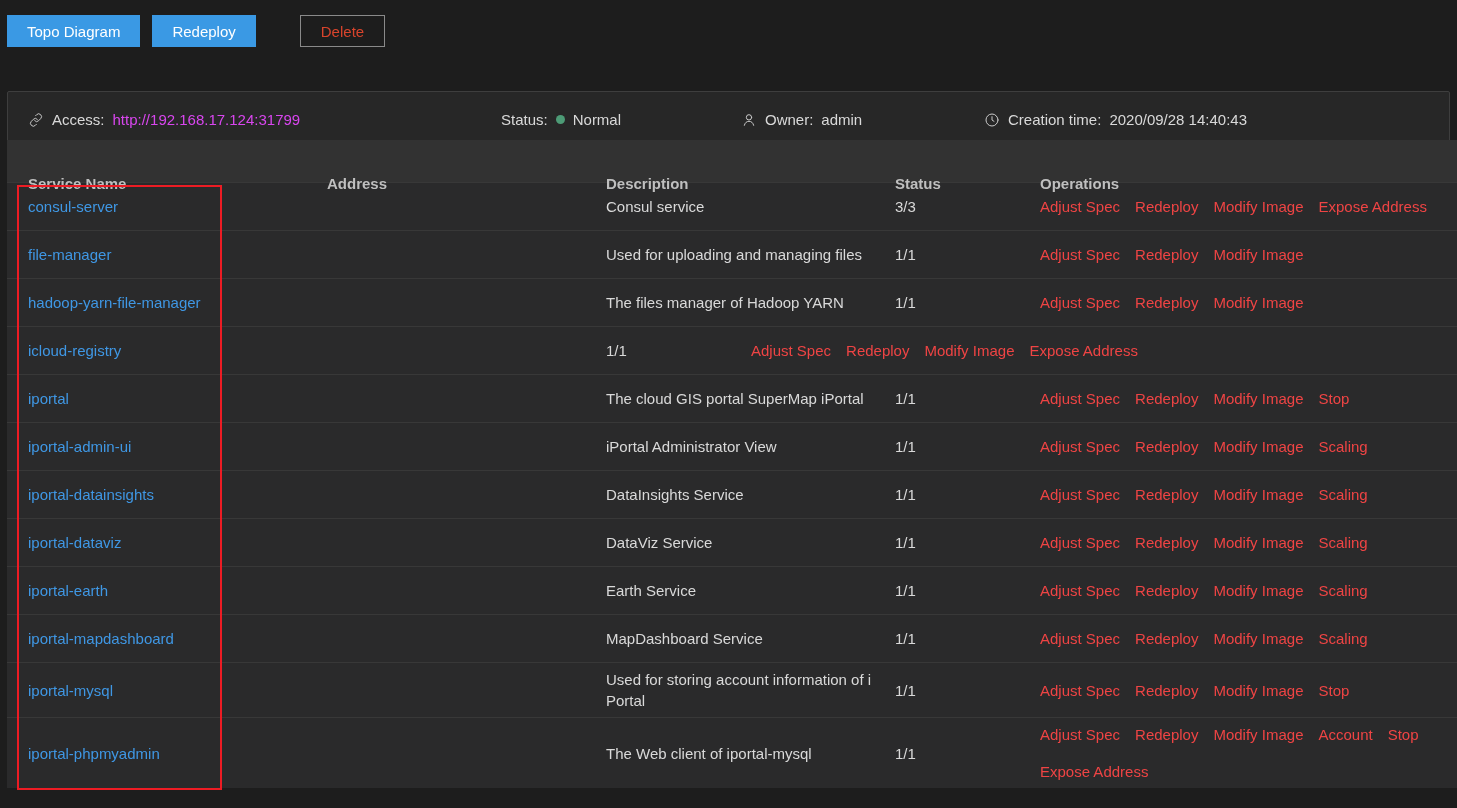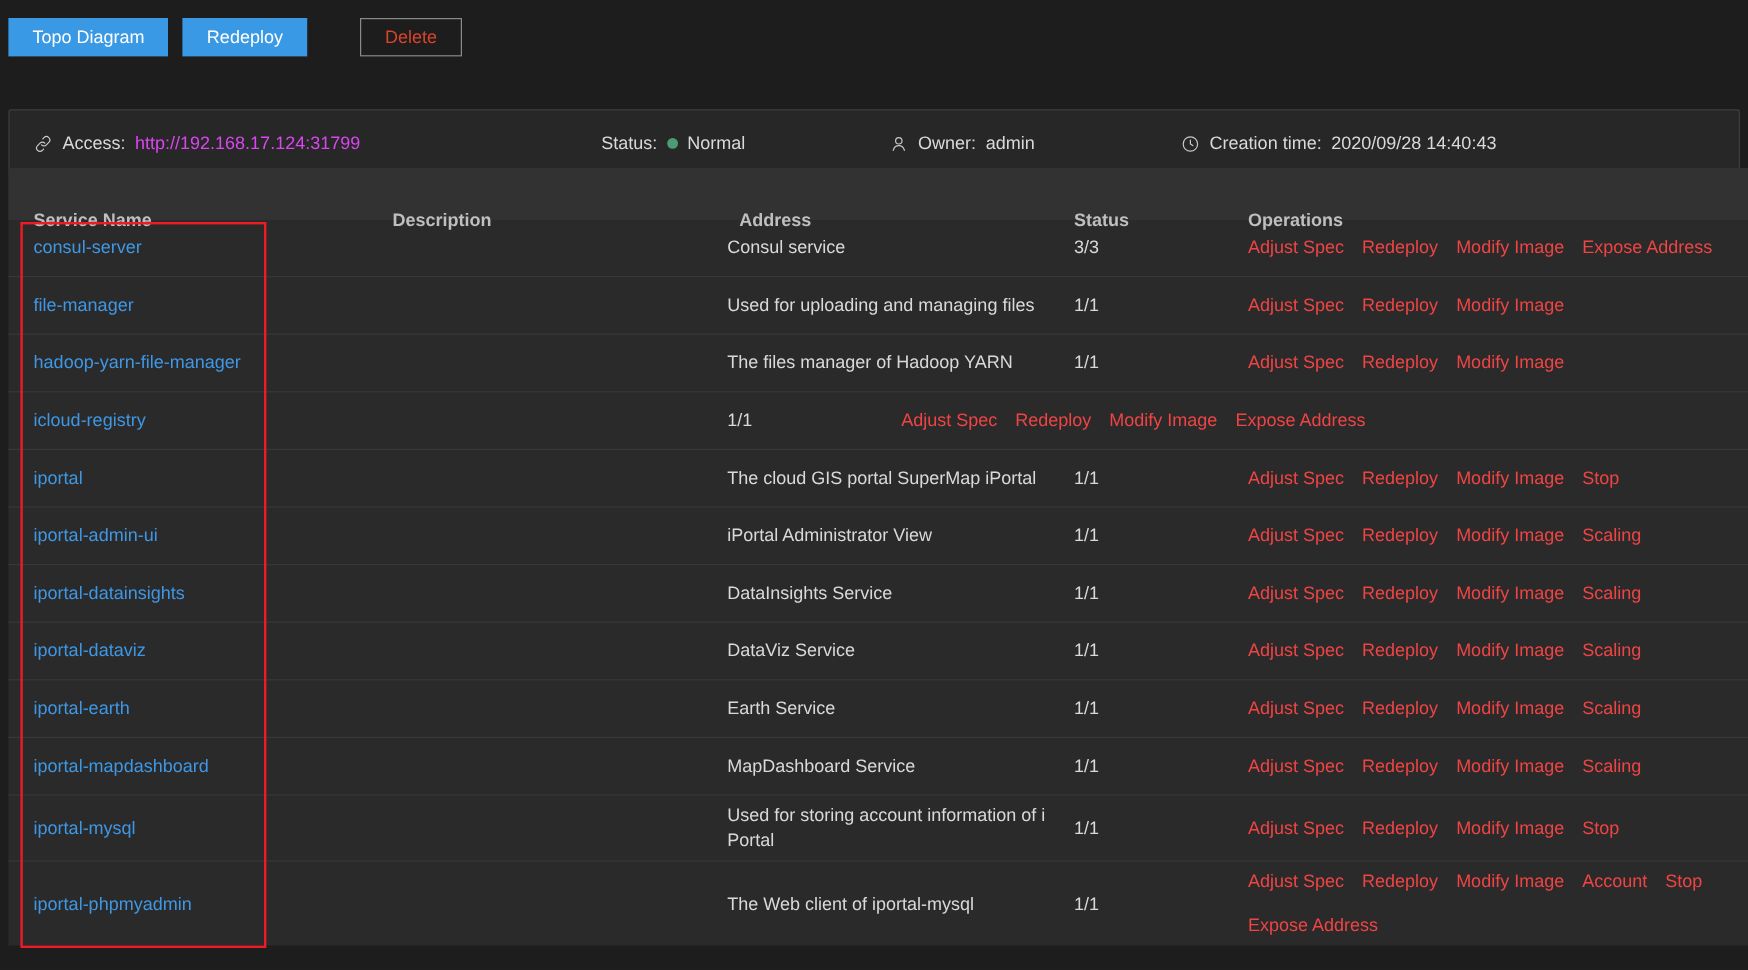--- a/index.html
+++ b/index.html
@@ -93,22 +93,22 @@
         </svg>
     </span>
     <span>Creation time:</span>
     <span>2020/09/28 14:40:43</span>
   </div>
 </div>
 
 <div class="table">
   <div class="thead">
     <div class="cell c-name">Service Name</div>
+    <div class="cell c-addr">Address</div>
     <div class="cell c-desc">Description</div>
-    <div class="cell c-addr">Address</div>
     <div class="cell c-status">Status</div>
     <div class="cell c-ops">Operations</div>
   </div>
   <div>
   <div class="trow">
     <div class="cell c-name">
       <a class="svc-link">consul-server</a>
     </div>
     <div class="cell c-addr"></div>
     <div class="cell c-desc">Consul service</div>

